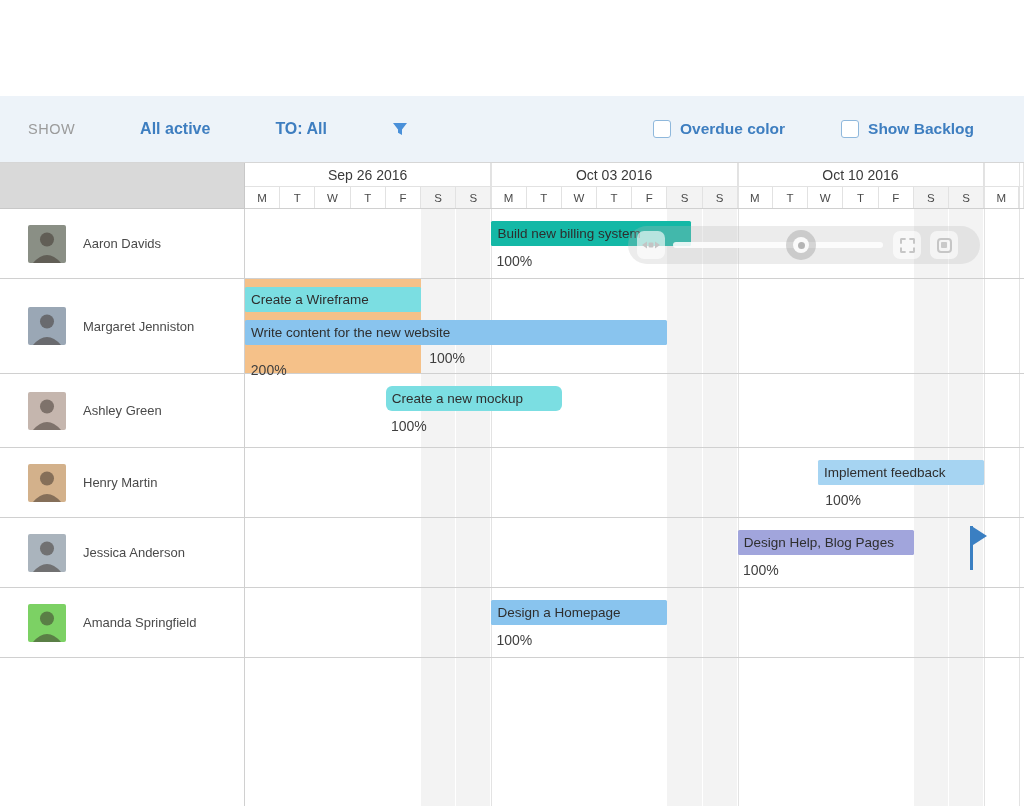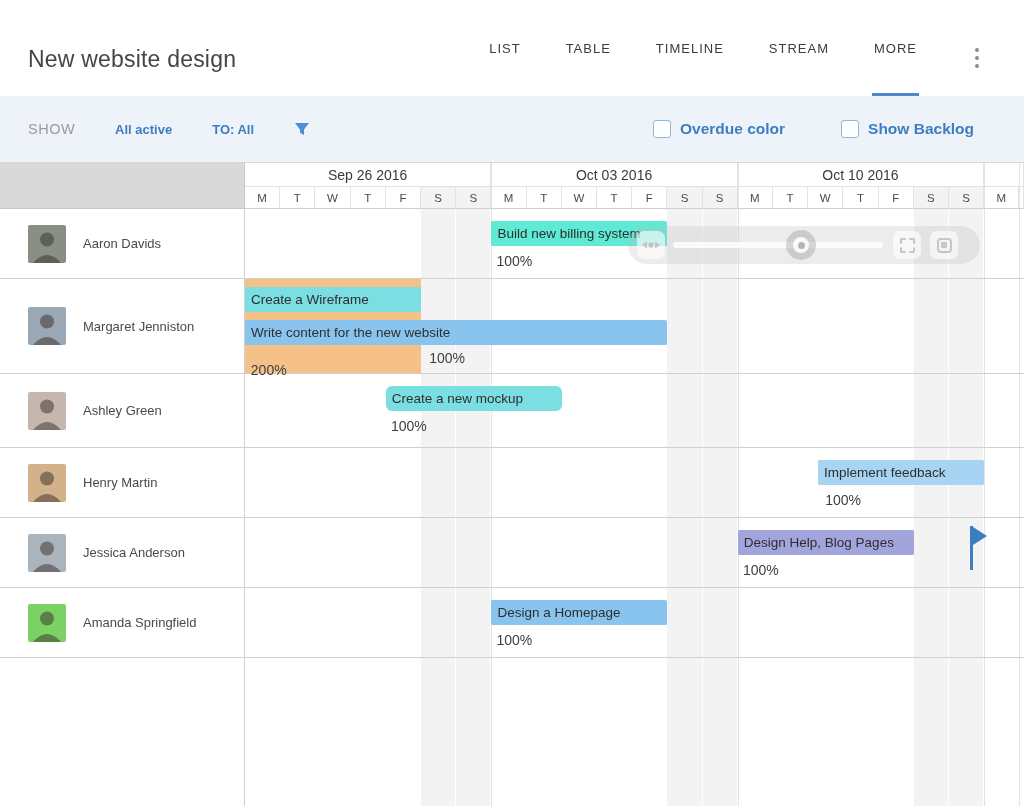--- a/index.html
+++ b/index.html
@@ -9,23 +9,23 @@
   
   .top-header { position:absolute; left:0; top:0; width:1024px; height:96px; background:#fff; }
   .page-title { position:absolute; left:28px; top:46px; font-size:23px; color:#454545; letter-spacing:.2px; }
   .tabs { position:absolute; right:107px; top:0; height:96px; display:flex; align-items:center; gap:45px; list-style:none; }
   .tab { position:relative; height:96px; display:flex; align-items:center; font-size:13px; letter-spacing:1px; color:#3c3c3c; cursor:pointer; }
   .tab.active::after { content:""; position:absolute; left:-2px; right:-2px; bottom:0; height:3px; background:#4d88ca; }
   .kebab { position:absolute; right:42px; top:48px; width:10px; display:flex; flex-direction:column; gap:4px; align-items:center; cursor:pointer; }
   .kebab i { width:4px; height:4px; border-radius:50%; background:#8c8c8c; }
 
   
-  .filter-bar { position:absolute; left:0; top:96px; width:1024px; height:66px; background:#edf3f9; display:flex; align-items:center; }
+  .filter-bar { position:absolute; left:0; top:96px; width:1024px; height:66px; background:#edf3f9; display:flex; align-items:center;gap:25px; }
   .show-label { margin-left:28px; font-size:14.5px; letter-spacing:.5px; color:#9b9b9b; }
-  .filter-link { margin-left:40px; font-size:13px; font-weight:bold; color:#3e7ec0; cursor:pointer; }
+  .filter-link { margin-left:40px; font-size:16px; font-weight:bold; color:#3e7ec0; cursor:pointer; }
   .funnel { margin-left:40px; cursor:pointer; display:flex; align-items:center; }
   .fb-right { margin-left:auto; margin-right:50px; display:flex; align-items:center; gap:28px; }
   .cb-group { display:flex; align-items:center; gap:9px; cursor:pointer;padding-left:28px; }
   .checkbox { width:18px; height:18px; background:#fff; border:1px solid #8fb8dc; border-radius:3px; }
   .cb-label { font-size:15.5px; font-weight:bold; color:#3e7ec0; }
 
   
   .chart { position:absolute; left:0; top:162px; width:1024px; height:644px; border-top:1px solid #d6d6d6; }
   .band { position:absolute; top:24px; bottom:0; background:#f3f3f3; }
   .vsep { position:absolute; top:0; bottom:0; width:1px; background:#e3e3e3; }
@@ -56,35 +56,20 @@
   .zp-knob .dot { width:7px; height:7px; border-radius:50%; background:#b5b5b5; }
   .dash-sq { width:15px; height:15px; border:2px dashed #c6c6c6; border-radius:2px; }
   .stop-sq { width:15px; height:15px; border:2px solid #c6c6c6; border-radius:4px; display:flex; align-items:center; justify-content:center; }
   .stop-sq i { width:6px; height:6px; background:#c9c9c9; border-radius:1px; }
 </style>
 </head>
 <body>
 
 <div class="app">
 
-  <div class="top-header">
-    <div class="page-title">New website design</div>
-    <ul class="tabs" id="tabs">
-        <li class="tab">LIST</li>
-        <li class="tab">TABLE</li>
-        <li class="tab">TIMELINE</li>
-        <li class="tab">STREAM</li>
-        <li class="tab active">MORE</li>
-      </ul>
-    <div class="kebab">
-        <i></i>
-        <i></i>
-        <i></i>
-      </div>
-  </div>
 
   <div class="filter-bar">
     <span class="show-label">SHOW</span>
     <span class="filter-link">All active</span>
     <span class="filter-link">TO: All</span>
     <span class="funnel">
       <svg width="16" height="16" viewBox="0 0 16 16">
           <path d="M1 2 h14 L10 8.5 V14 l-4 -2.2 V8.5 Z" fill="#4a90d9"></path>
         </svg>
     </span>
@@ -139,21 +124,21 @@
         <div class="day-cell" style="left: 843.4px; width: 35.2px;">T</div>
         <div class="day-cell" style="left: 878.6px; width: 35.2px;">F</div>
         <div class="day-cell weekend" style="left: 913.8px; width: 35.2px;">S</div>
         <div class="day-cell weekend" style="left: 949px; width: 35.2px;">S</div>
         <div class="day-cell" style="left: 984.2px; width: 35.2px;">M</div>
         <div class="day-cell" style="left: 1019.4px; width: 4.6px;"></div>
       </div>
     <div class="hdr-bottom"></div>
     <div class="rows" id="rows">
         <div class="g-row" style="height: 70px;">
-          <div class="task-bar" style="left: 491.4px; width: 176px; top: 12px; background: #5eead4;">Build new billing system</div>
+          <div class="task-bar" style="left: 491.4px; width: 200px; top: 12px; background: #14b8a6;">Build new billing system</div>
           <div class="pct-label" style="left: 496.512px; top: 44px;">100%</div>
           <div class="person-cell">
             <div class="avatar" style="background: rgb(138, 143, 133);"><svg width="38" height="38" viewBox="0 0 38 38">
                 <circle cx="19" cy="14.5" r="7" fill="rgba(55,45,40,.5)"></circle>
                 <path d="M5 38 Q19 22 33 38 Z" fill="rgba(55,45,40,.5)"></path>
               </svg></div>
             <div class="person-name">Aaron Davids</div>
           </div>
         </div>
         <div class="g-row" style="height: 95px;">

